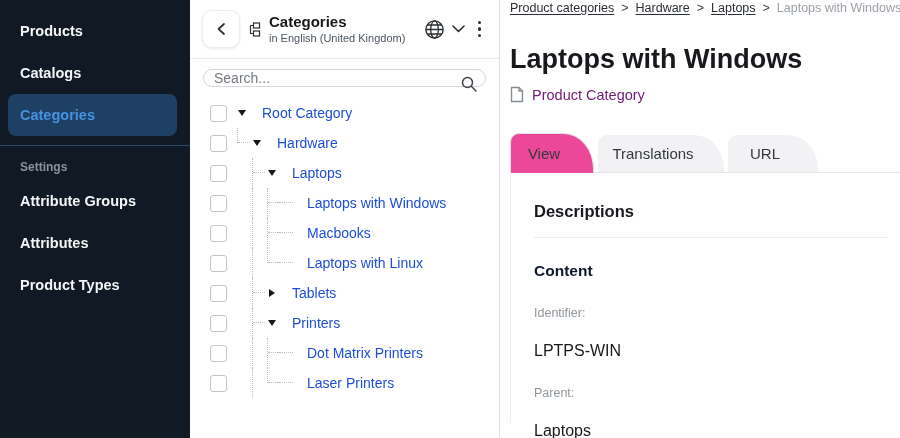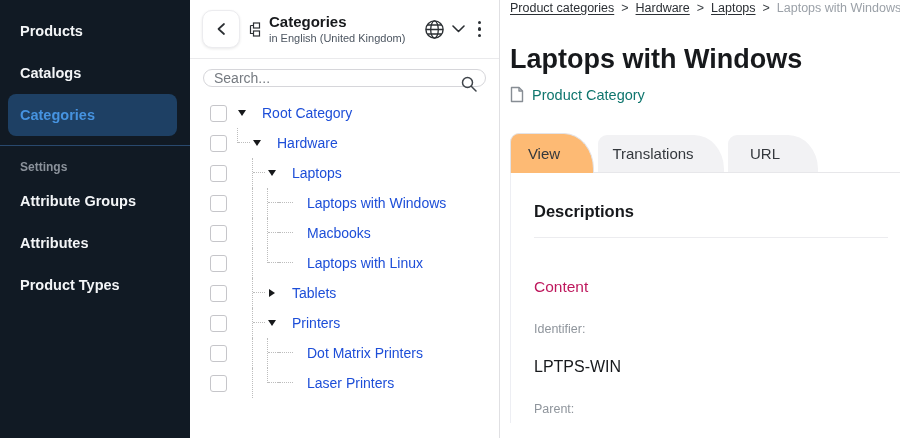--- a/index.html
+++ b/index.html
@@ -58,34 +58,34 @@
 
   
   .main { flex:1; padding-left:10px; position:relative; overflow:hidden; }
   .breadcrumb { padding-top:1px; font-size:12.5px; color:#2e3338; display:flex;
                 align-items:center; white-space:nowrap; }
   .bc-link { color:#2b2f34; text-decoration:underline; text-underline-offset:2px; cursor:pointer; }
   .bc-sep { margin:0 7px; color:#3a3f44; }
   .bc-current { color:#9ba1a8; }
   .page-title { margin-top:29px; font-size:27px; font-weight:700; color:#17191c; }
   .page-type { margin-top:11px; display:flex; align-items:center; gap:8px;
-               font-size:14.5px; color:#0f766e; }
+               font-size:14.5px; color:#701a75; }
 
   .tabs { margin-top:30px; display:flex; align-items:flex-end; gap:4px;
           border-bottom:1px solid #e7e7ea; height:40px; width:100%; overflow:visible; }
   .tab { height:37px; flex-shrink:0; background:#f2f2f4; color:#34383d; font-size:15px;
          display:flex; align-items:center; justify-content:center; padding-right:16px;
          border-radius:9px 30px 0 0 / 9px 34px 0 0; cursor:pointer; }
-  .tab.active { background:#fdba74; border:1px solid #e3e3e7; border-bottom:none; height:40px;
+  .tab.active { background:#ec4899; border:1px solid #e3e3e7; border-bottom:none; height:40px;
                 margin-bottom:-1px; z-index:2; border-radius:9px 30px 0 0 / 9px 36px 0 0; }
 
   .tab-content { border-left:1px solid #edeef3; padding:29px 0 0 23px; height:250px; }
   .sec-head { font-size:16.5px; font-weight:700; color:#17191c; }
   .sec-hr { height:1px; background:#ececef; margin-top:16px; width:calc(100% - 12px); }
-  .sub-head { margin-top:40px; font-size:15.5px; font-weight:400; color:#be185d; }
+  .sub-head { margin-top:24px; font-size:15.5px; font-weight:700; color:#0f172a; }
   .f-label { margin-top:26px; font-size:12.5px; color:#8f959c; }
   .f-value { margin-top:22px; font-size:16px; color:#17191c; }
 
   svg { display:block; }
 </style>
 </head>
 <body>
 
 <div class="app">
 

